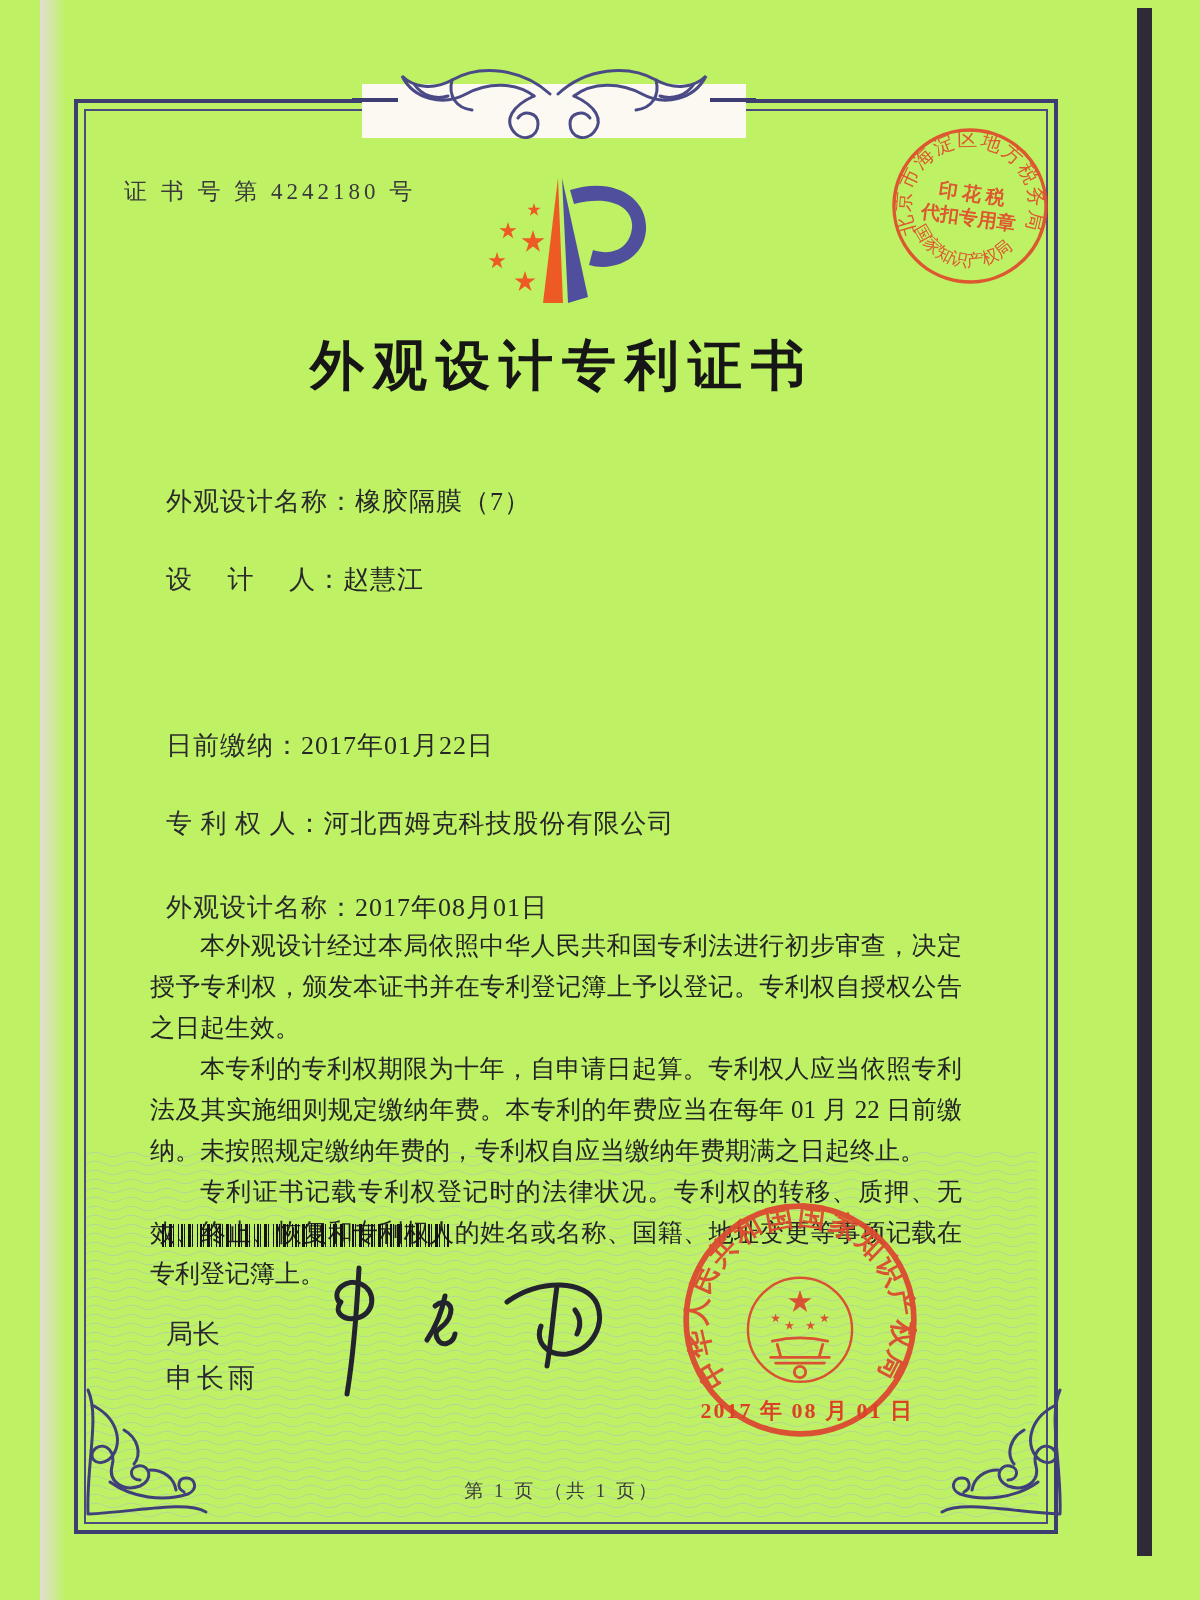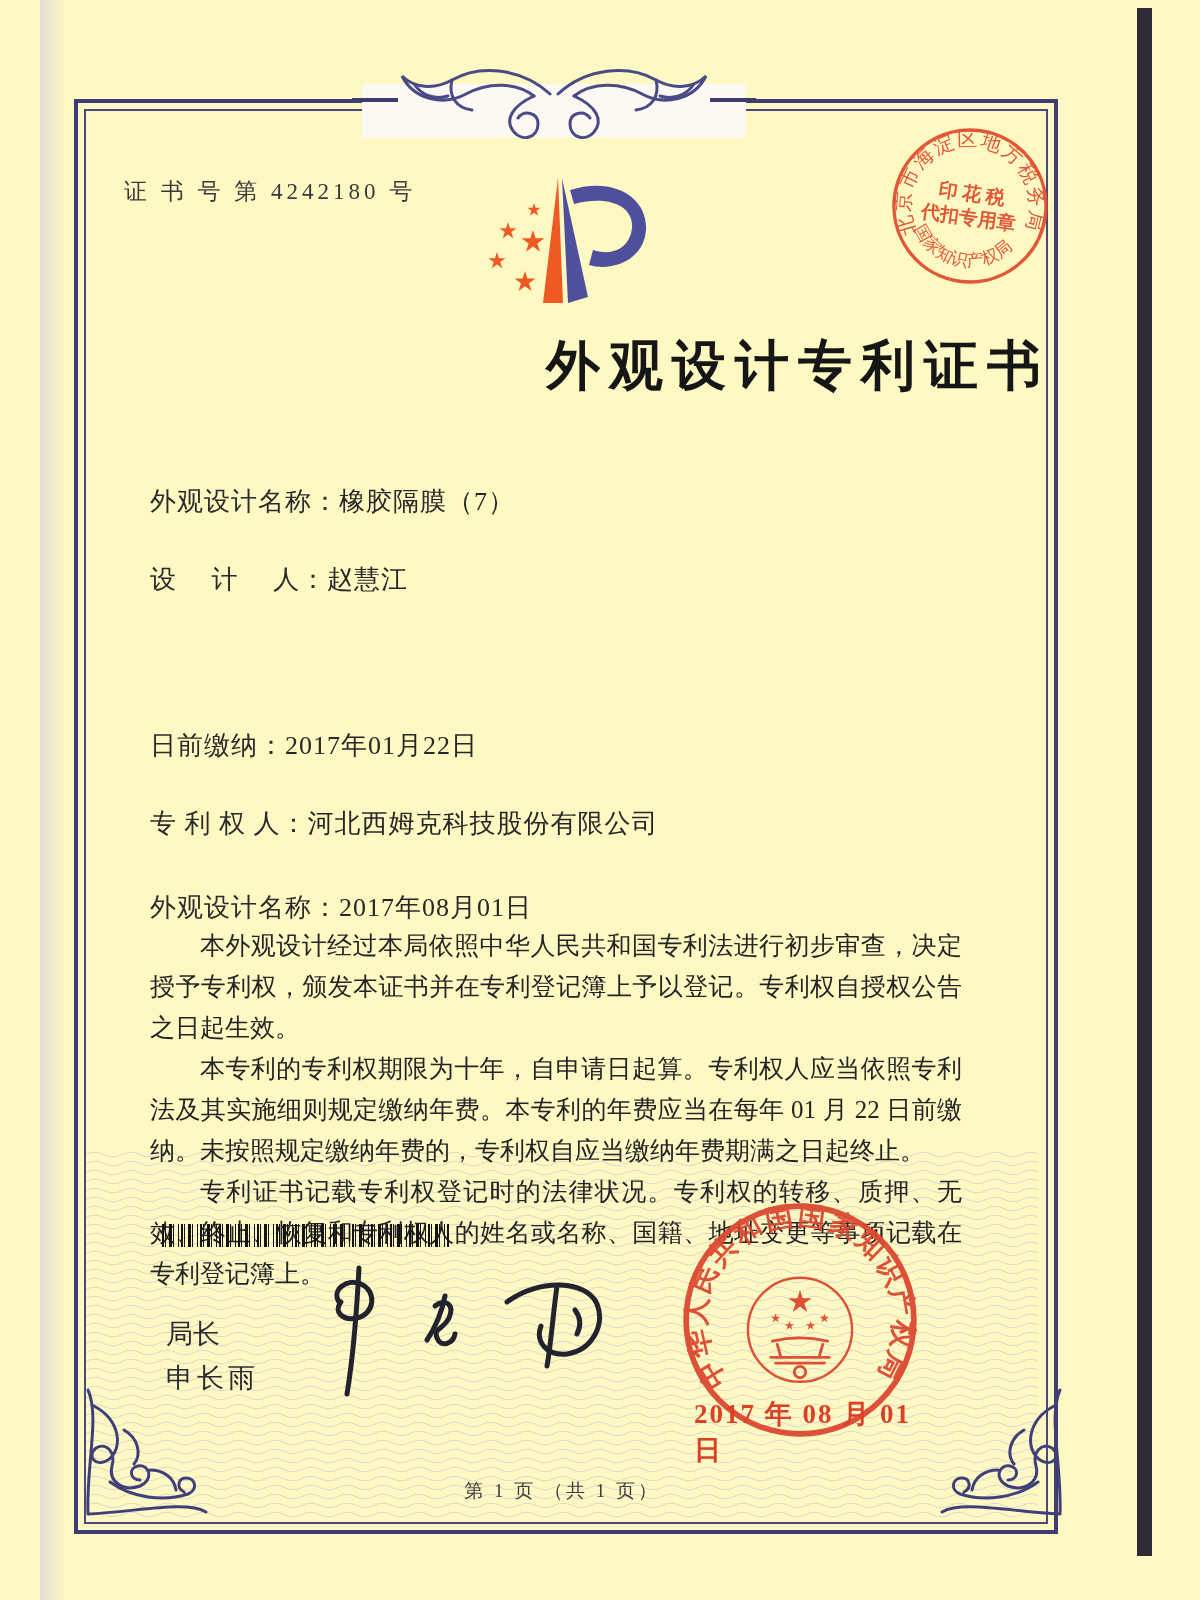--- a/index.html
+++ b/index.html
@@ -1,47 +1,47 @@
 <!DOCTYPE html>
 <html><head>
 <meta charset="utf-8">
 <style>
   html,body{margin:0;padding:0;background:#ffffff;}
-  .page{position:relative;width:1200px;height:1600px;background:#fef9c3;overflow:hidden;
+  .page{position:relative;width:1200px;height:1600px;background:#bef264;overflow:hidden;
         font-family:"Liberation Serif","DejaVu Serif",serif;color:#222;}
   .scan-left-shadow{position:absolute;left:40px;top:0;width:26px;height:1600px;
         background:linear-gradient(90deg,#e3ded2,rgba(255,255,255,0));}
   .scan-right-band{position:absolute;left:1137px;top:8px;width:15px;height:1548px;
         background:#2e2a36;}
   .frame{position:absolute;left:74px;top:99px;width:976px;height:1427px;
         border:4px solid #3d3d72;}
   .frame-inner{position:absolute;left:6px;top:6px;right:6px;bottom:6px;border:2px solid #4a4a80;}
   .waves{position:absolute;left:86px;top:1150px;pointer-events:none;}
   .cert-number{position:absolute;left:124px;top:176px;font-size:23px;letter-spacing:4px;color:#3a3a3c;}
   .logo{position:absolute;left:462px;top:158px;}
   .tax-stamp{position:absolute;left:880px;top:116px;opacity:.92;}
-  .title{position:absolute;left:74px;top:330px;width:976px;text-align:right;margin:0;
+  .title{position:absolute;left:74px;top:330px;width:976px;text-align:center;margin:0;
         font-size:54px;font-weight:bold;letter-spacing:9px;color:#161616;}
   .field{position:absolute;left:150px;width:860px;font-size:26px;color:#272727;letter-spacing:1px;}
-  .field .lbl{color:#2b2b2b;}
+  .field .lbl{color:#2b2b2b;margin-left:16px;}
   .paras{position:absolute;left:150px;top:925px;width:812px;font-size:25px;line-height:41px;
         text-align:justify;color:#242424;}
   .paras p{margin:0;text-indent:2em;font-family:Liberation Serif, serif;}
   .barcode{position:absolute;left:162px;top:1224px;width:288px;height:23px;
         background:repeating-linear-gradient(90deg,#141414 0 2px,rgba(0,0,0,0) 2px 3px,
         #141414 3px 4px,rgba(0,0,0,0) 4px 7px,#141414 7px 10px,rgba(0,0,0,0) 10px 11px,
         #141414 11px 12px,rgba(0,0,0,0) 12px 16px,#141414 16px 17px,rgba(0,0,0,0) 17px 19px);}
   .director-label{position:absolute;left:166px;top:1316px;font-size:27px;
         font-family:"Liberation Sans","DejaVu Sans",sans-serif;color:#2a2a30;}
   .director-name{position:absolute;left:166px;top:1360px;font-size:27px;letter-spacing:4px;
         font-family:Liberation Sans, sans-serif;color:#2a2a30;}
   .signature{position:absolute;left:295px;top:1262px;}
   .seal{position:absolute;left:678px;top:1198px;opacity:.95;}
-  .seal-date{position:absolute;left:694px;top:1396px;width:220px;text-align:left;
-        font-size:27px;font-weight:bold;color:#dc4026;letter-spacing:2px;}
+  .seal-date{position:absolute;left:694px;top:1396px;width:220px;text-align:right;
+        font-size:22px;font-weight:bold;color:#dc4026;letter-spacing:2px;}
   .footer{position:absolute;left:74px;top:1478px;width:976px;text-align:center;
         font-size:19px;letter-spacing:3px;color:#3c3c3e;}
   .corner-bl{position:absolute;left:80px;top:1386px;}
   .corner-br{position:absolute;left:938px;top:1386px;transform:scaleX(-1);}
   .top-ornament{position:absolute;left:352px;top:44px;}
 </style>
 </head>
 <body>
 
 <div class="page">

